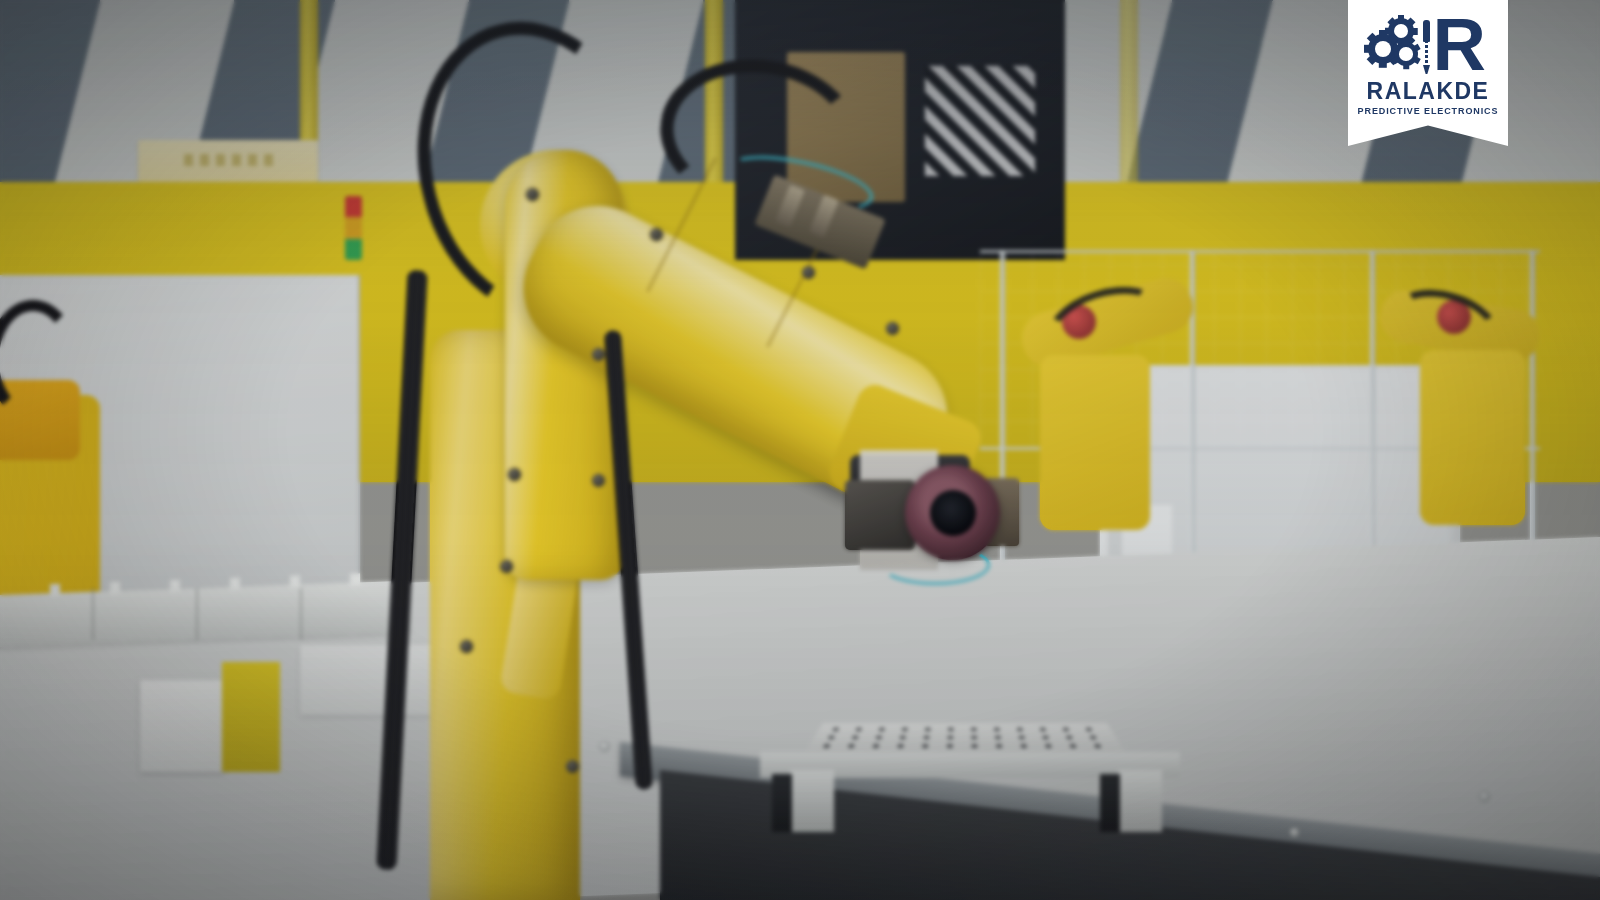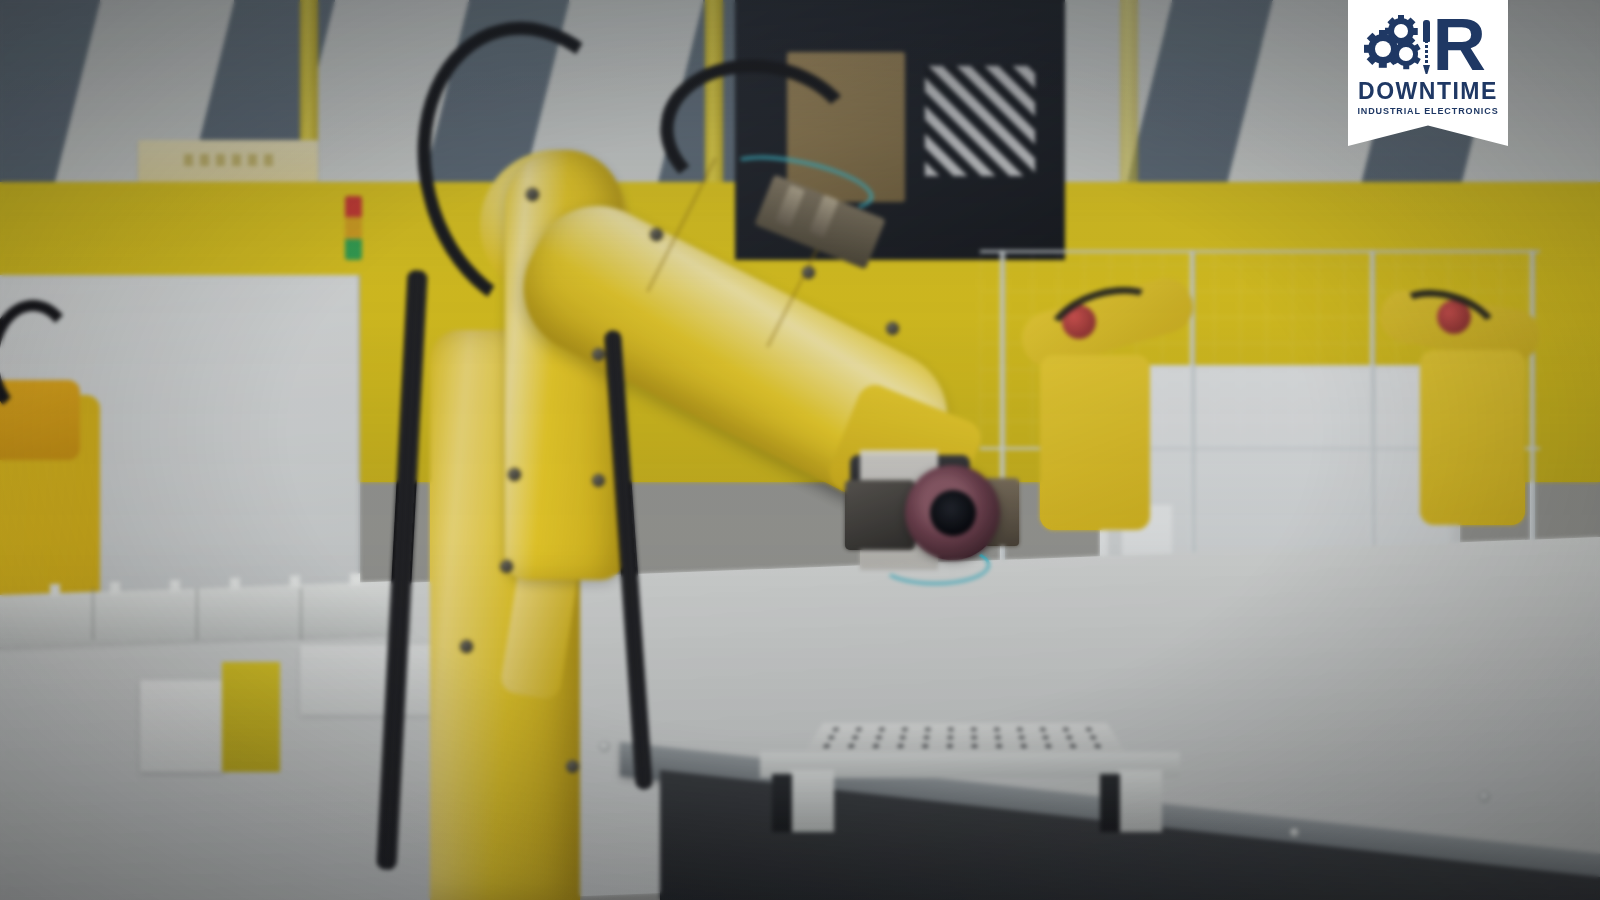--- a/index.html
+++ b/index.html
@@ -597,18 +597,18 @@
           <i style="transform:rotate(300deg) translate(0,-12px)"></i>
         </div>
       </div>
       <div class="screwdriver">
         <div class="sd-handle"></div>
         <div class="sd-shaft"></div>
         <div class="sd-tip"></div>
       </div>
       <div class="logo-r">R</div>
     </div>
-    <div class="logo-name">DOWNTIME</div>
-    <div class="logo-sub">INDUSTRIAL ELECTRONICS</div>
+    <div class="logo-name">RALAKDE</div>
+    <div class="logo-sub">PREDICTIVE ELECTRONICS</div>
   </div>
 
 
 </div>
 
 </body></html>

